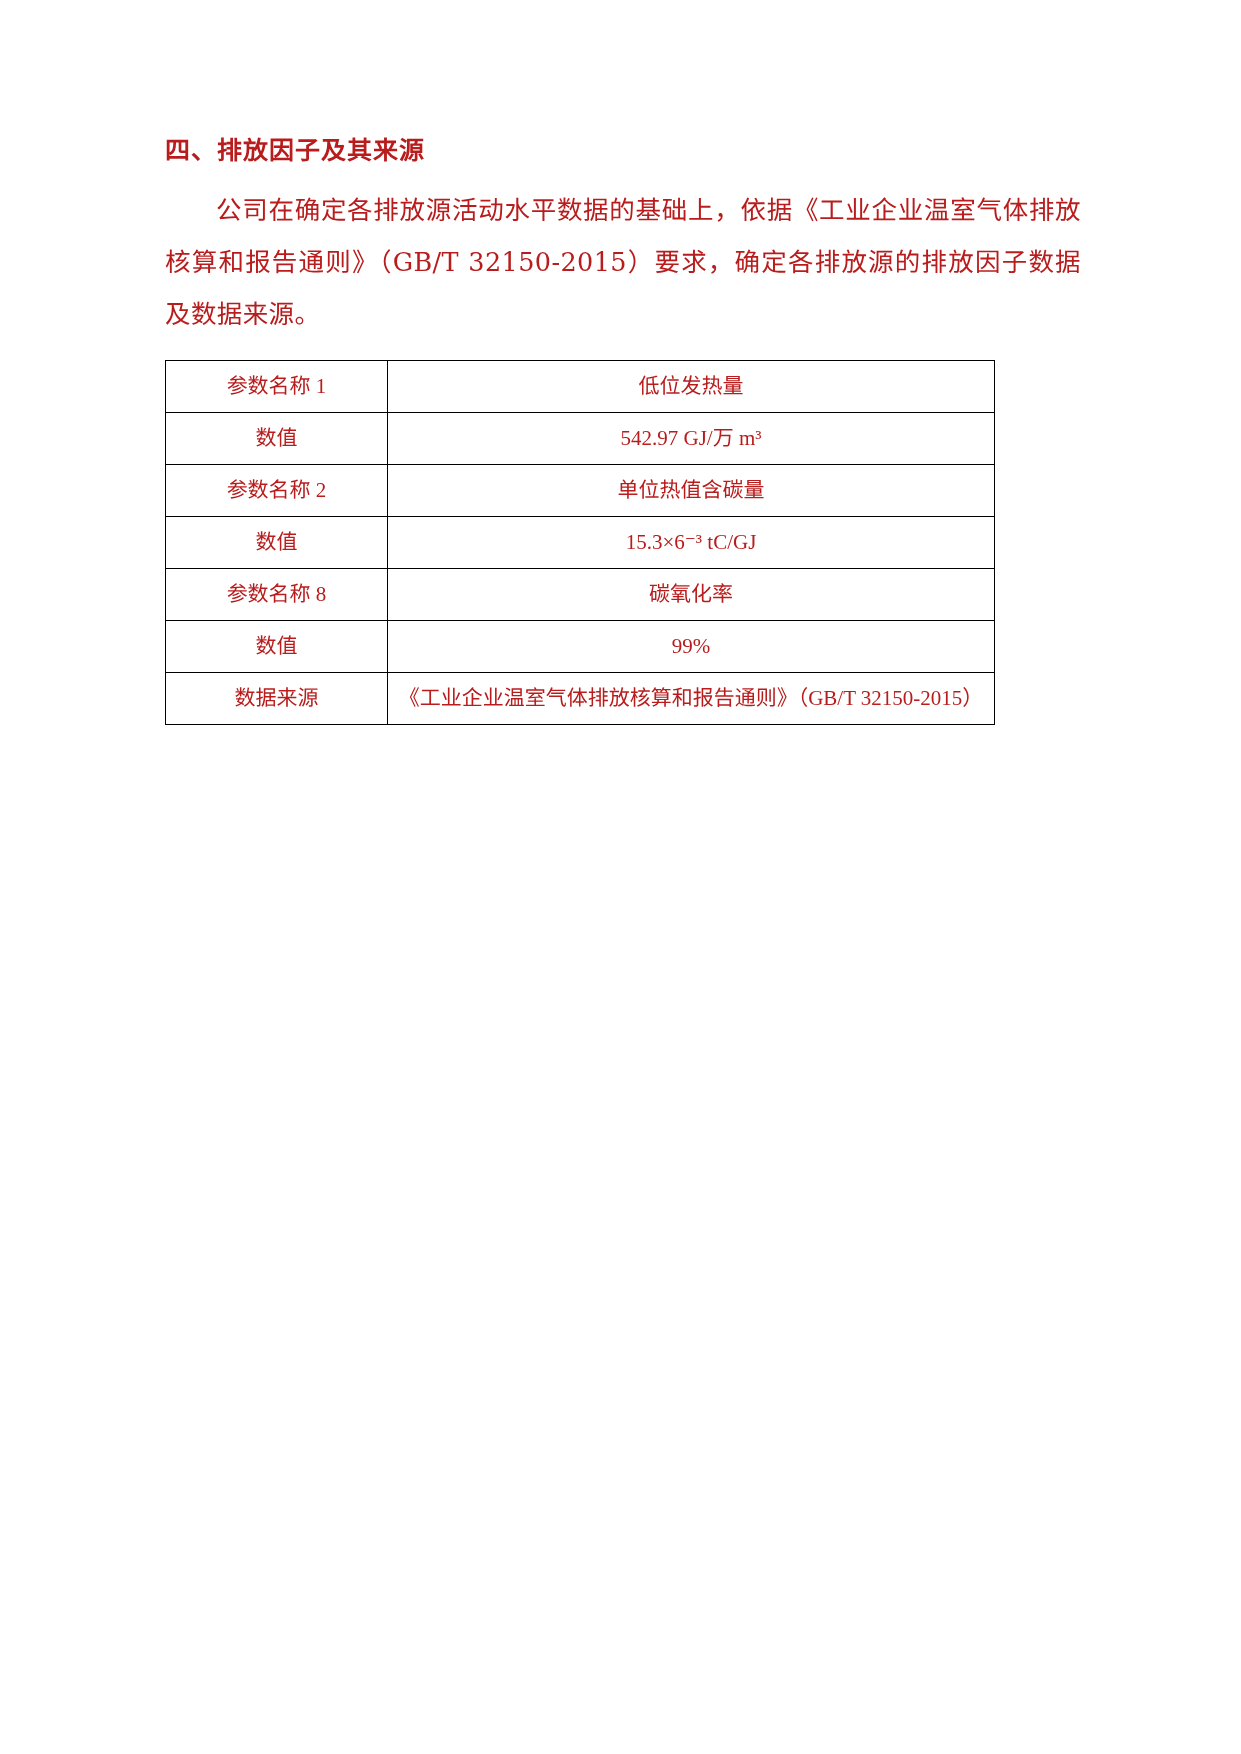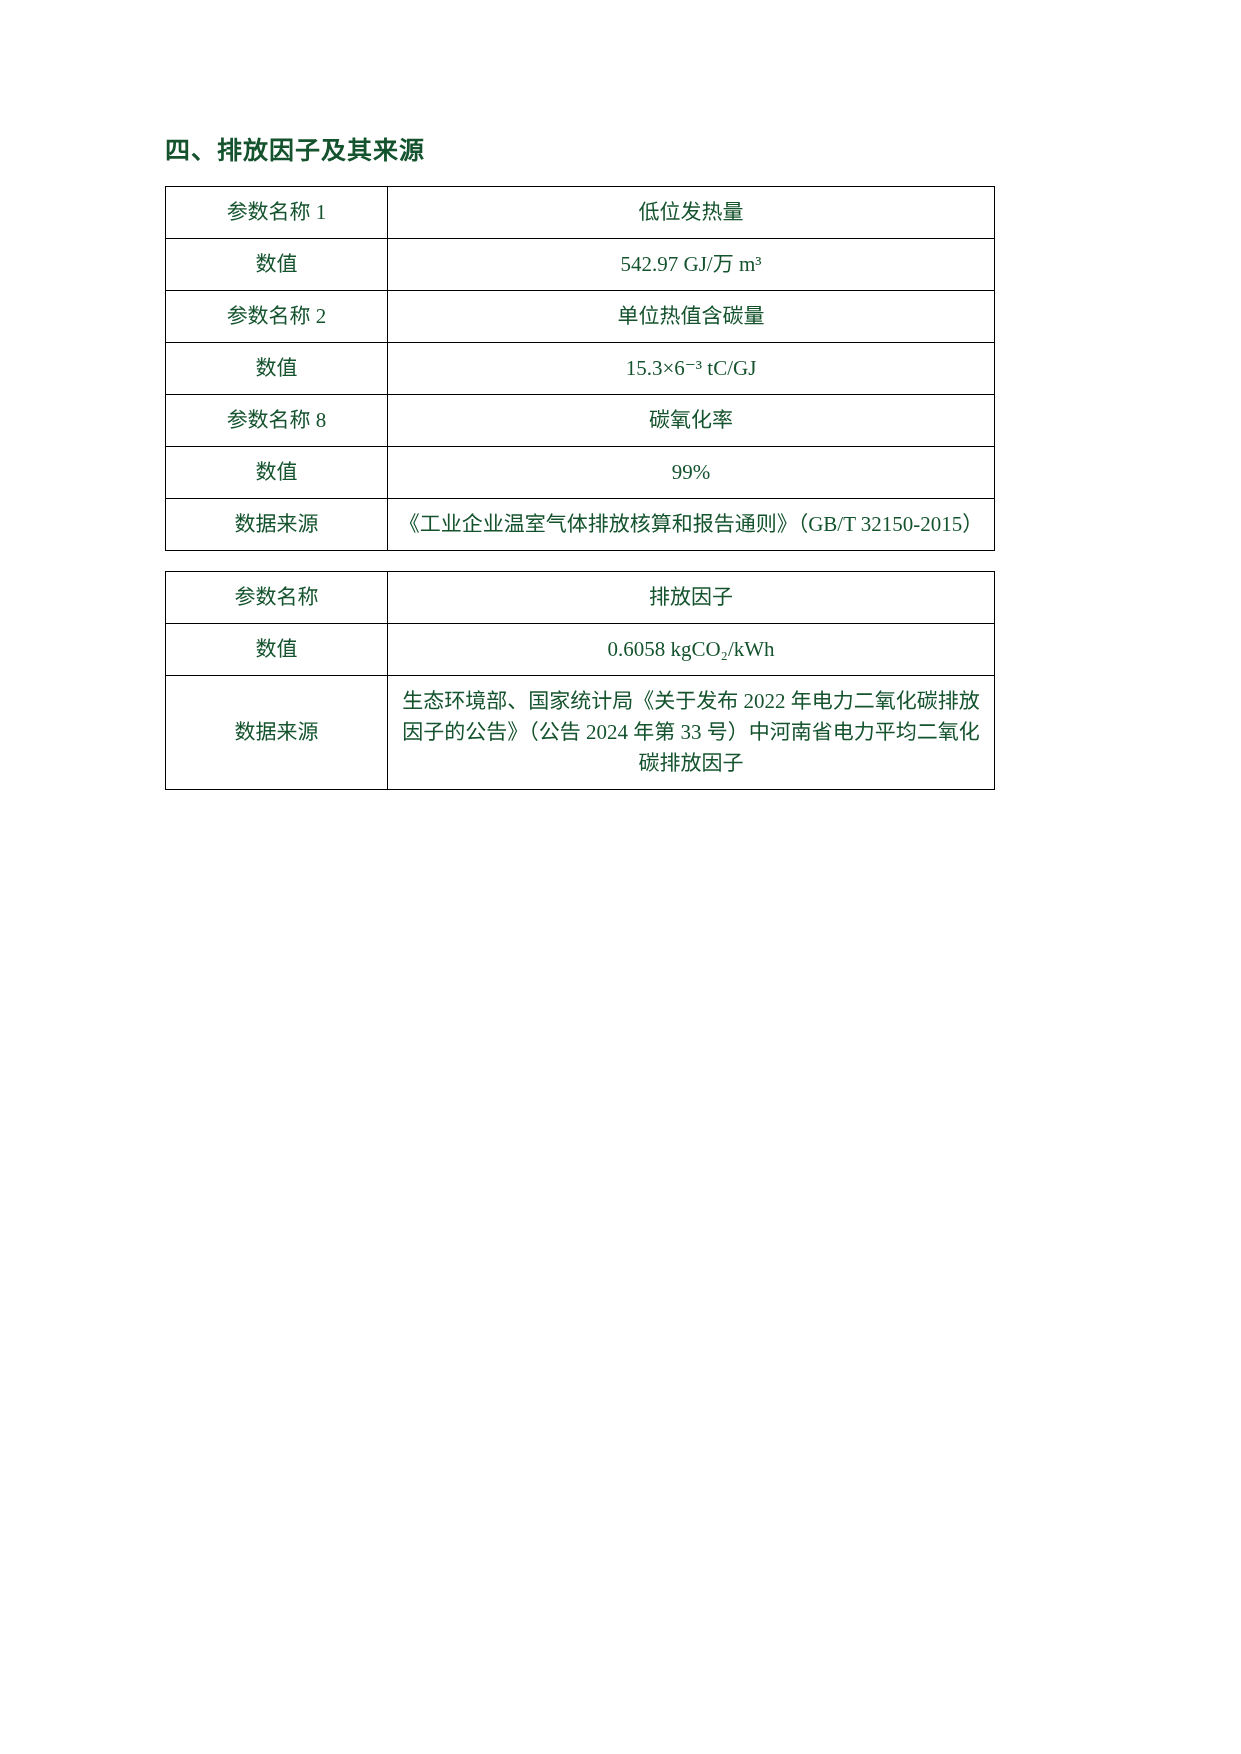--- a/index.html
+++ b/index.html
@@ -6,21 +6,21 @@
     margin: 0;
     padding: 0;
     background: #ffffff;
   }
   .page {
     width: 1241px;
     height: 1754px;
     position: relative;
     background: #ffffff;
     font-family: "Liberation Serif", "DejaVu Serif", serif;
-    color: #14532d;
+    color: #b91c1c;
     box-sizing: border-box;
     padding: 130px 160px 0 165px;
   }
   .section-heading {
     font-family: "DejaVu Sans", "Liberation Sans", sans-serif;
     font-weight: bold;
     font-size: 25px;
     letter-spacing: 1px;
     margin: 0 0 18px 0;
   }
@@ -67,20 +67,21 @@
   }
   .table-block { margin-bottom: 4px; margin-top: 20px; }
 </style>
 </head>
 <body>
 
 <div class="page">
 
   <h2 class="section-heading cjk">四、排放因子及其来源</h2>
 
+  <p class="body-para cjk">公司在确定各排放源活动水平数据的基础上，依据《工业企业温室气体排放核算和报告通则》（GB/T 32150-2015）要求，确定各排放源的排放因子数据及数据来源。</p>
 
 
   <div class="table-block">
     <table class="doc-table">
       <tbody>
         <tr>
           <td class="label-cell cjk">参数名称 1</td>
           <td class="value-cell cjk">低位发热量</td>
         </tr>
         <tr>
@@ -105,32 +106,14 @@
         </tr>
         <tr>
           <td class="label-cell cjk">数据来源</td>
           <td class="value-cell cjk">《工业企业温室气体排放核算和报告通则》（GB/T 32150-2015）</td>
         </tr>
       </tbody>
     </table>
   </div>
 
 
-  <div class="table-block">
-    <table class="doc-table">
-      <tbody>
-        <tr>
-          <td class="label-cell cjk">参数名称</td>
-          <td class="value-cell cjk">排放因子</td>
-        </tr>
-        <tr>
-          <td class="label-cell cjk">数值</td>
-          <td class="value-cell">0.6058 kgCO₂/kWh</td>
-        </tr>
-        <tr>
-          <td class="label-cell cjk">数据来源</td>
-          <td class="value-cell cjk">生态环境部、国家统计局《关于发布 2022 年电力二氧化碳排放因子的公告》（公告 2024 年第 33 号）中河南省电力平均二氧化碳排放因子</td>
-        </tr>
-      </tbody>
-    </table>
-  </div>
 
 </div>
 
 </body></html>

